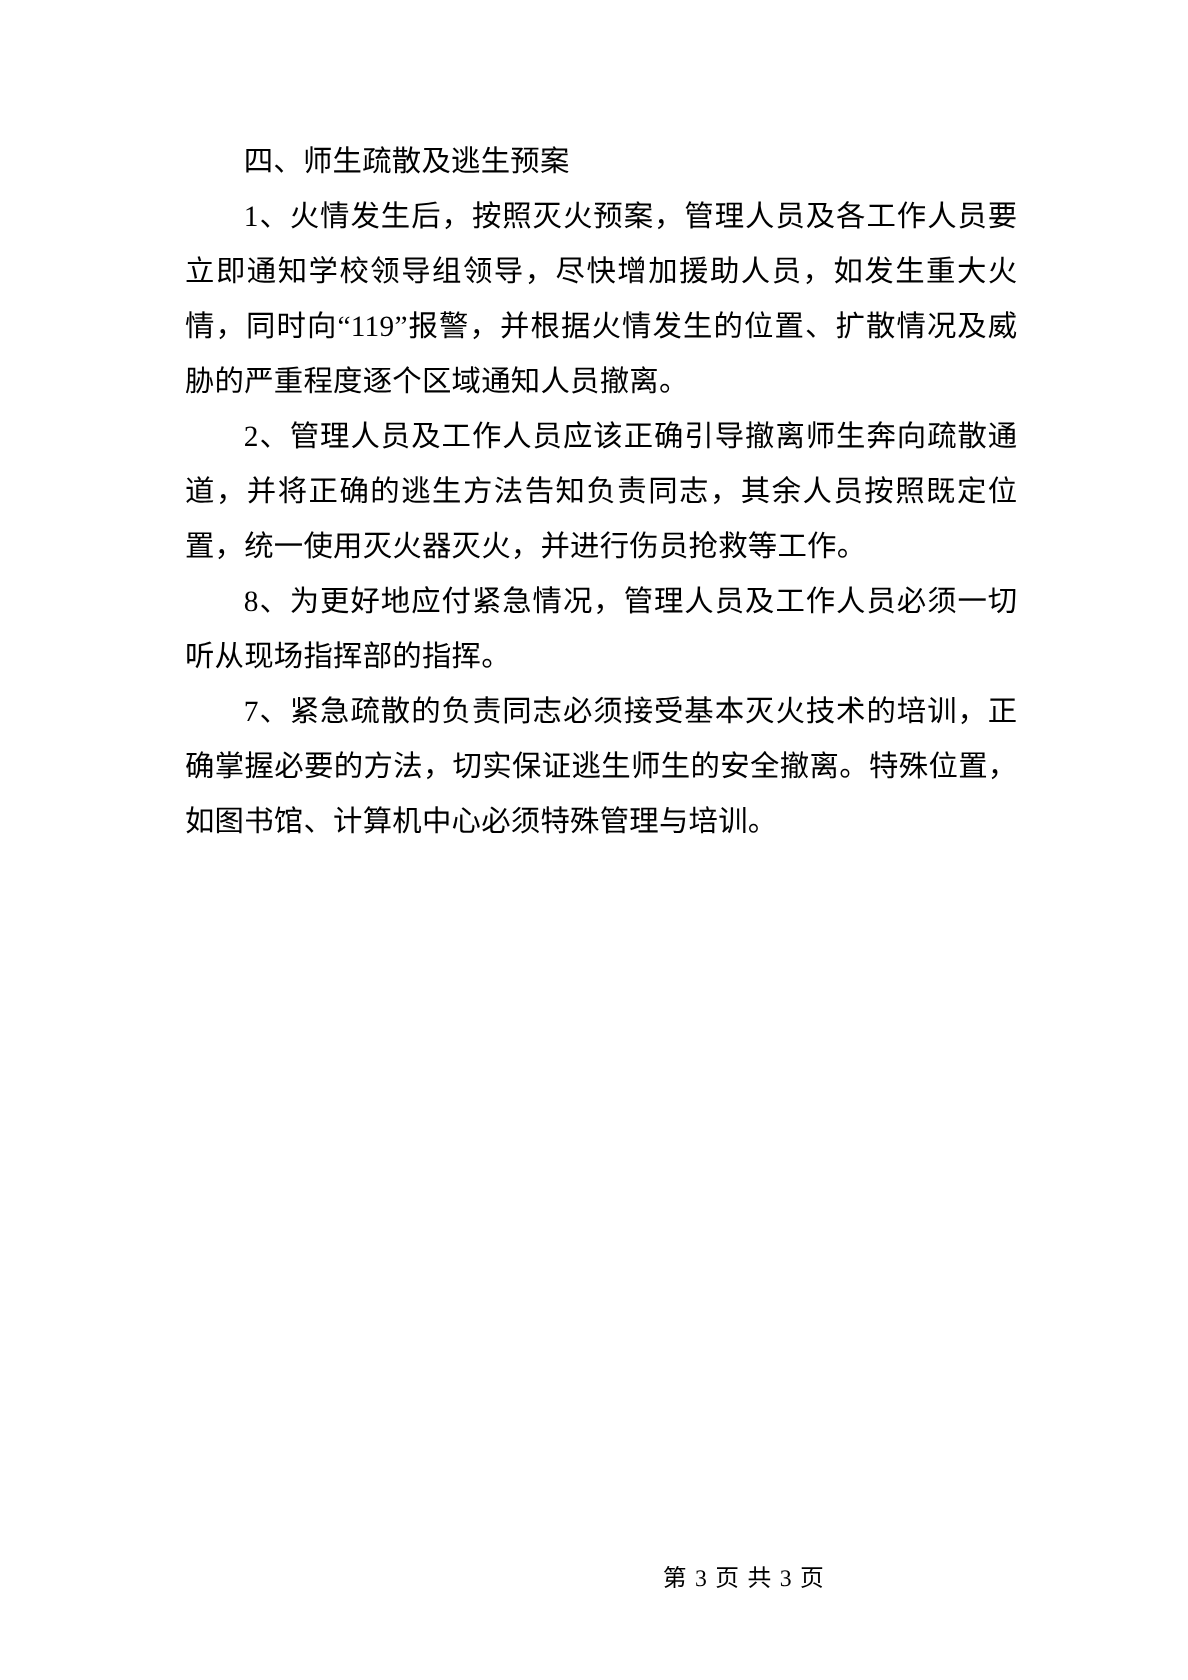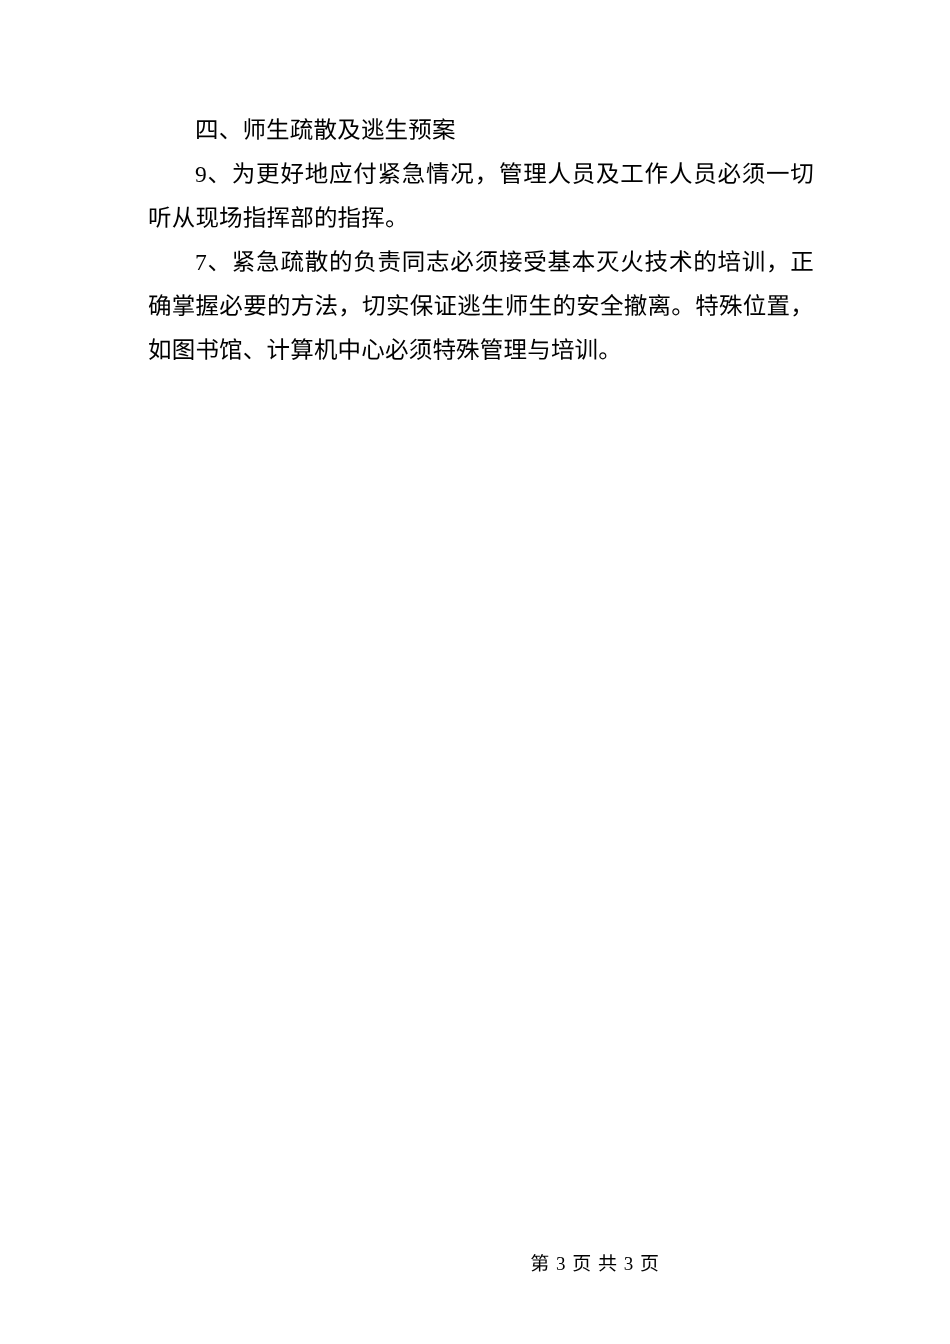--- a/index.html
+++ b/index.html
@@ -51,17 +51,19 @@
     letter-spacing: 1px;
     white-space: nowrap;
   }
 </style>
 </head>
 <body>
 
 <div class="page">
   <div class="content">
     <p class="para">四、师生疏散及逃生预案</p>
-    <p class="para">9、为更好地应付紧急情况，管理人员及工作人员必须一切听从现场指挥部的指挥。</p>
+    <p class="para">1、火情发生后，按照灭火预案，管理人员及各工作人员要立即通知学校领导组领导，尽快增加援助人员，如发生重大火情，同时向“119”报警，并根据火情发生的位置、扩散情况及威胁的严重程度逐个区域通知人员撤离。</p>
+    <p class="para">2、管理人员及工作人员应该正确引导撤离师生奔向疏散通道，并将正确的逃生方法告知负责同志，其余人员按照既定位置，统一使用灭火器灭火，并进行伤员抢救等工作。</p>
+    <p class="para">8、为更好地应付紧急情况，管理人员及工作人员必须一切听从现场指挥部的指挥。</p>
     <p class="para">7、紧急疏散的负责同志必须接受基本灭火技术的培训，正确掌握必要的方法，切实保证逃生师生的安全撤离。特殊位置，如图书馆、计算机中心必须特殊管理与培训。</p>
   </div>
   <div class="footer">第 3 页 共 3 页</div>
 </div>
 
 </body></html>

